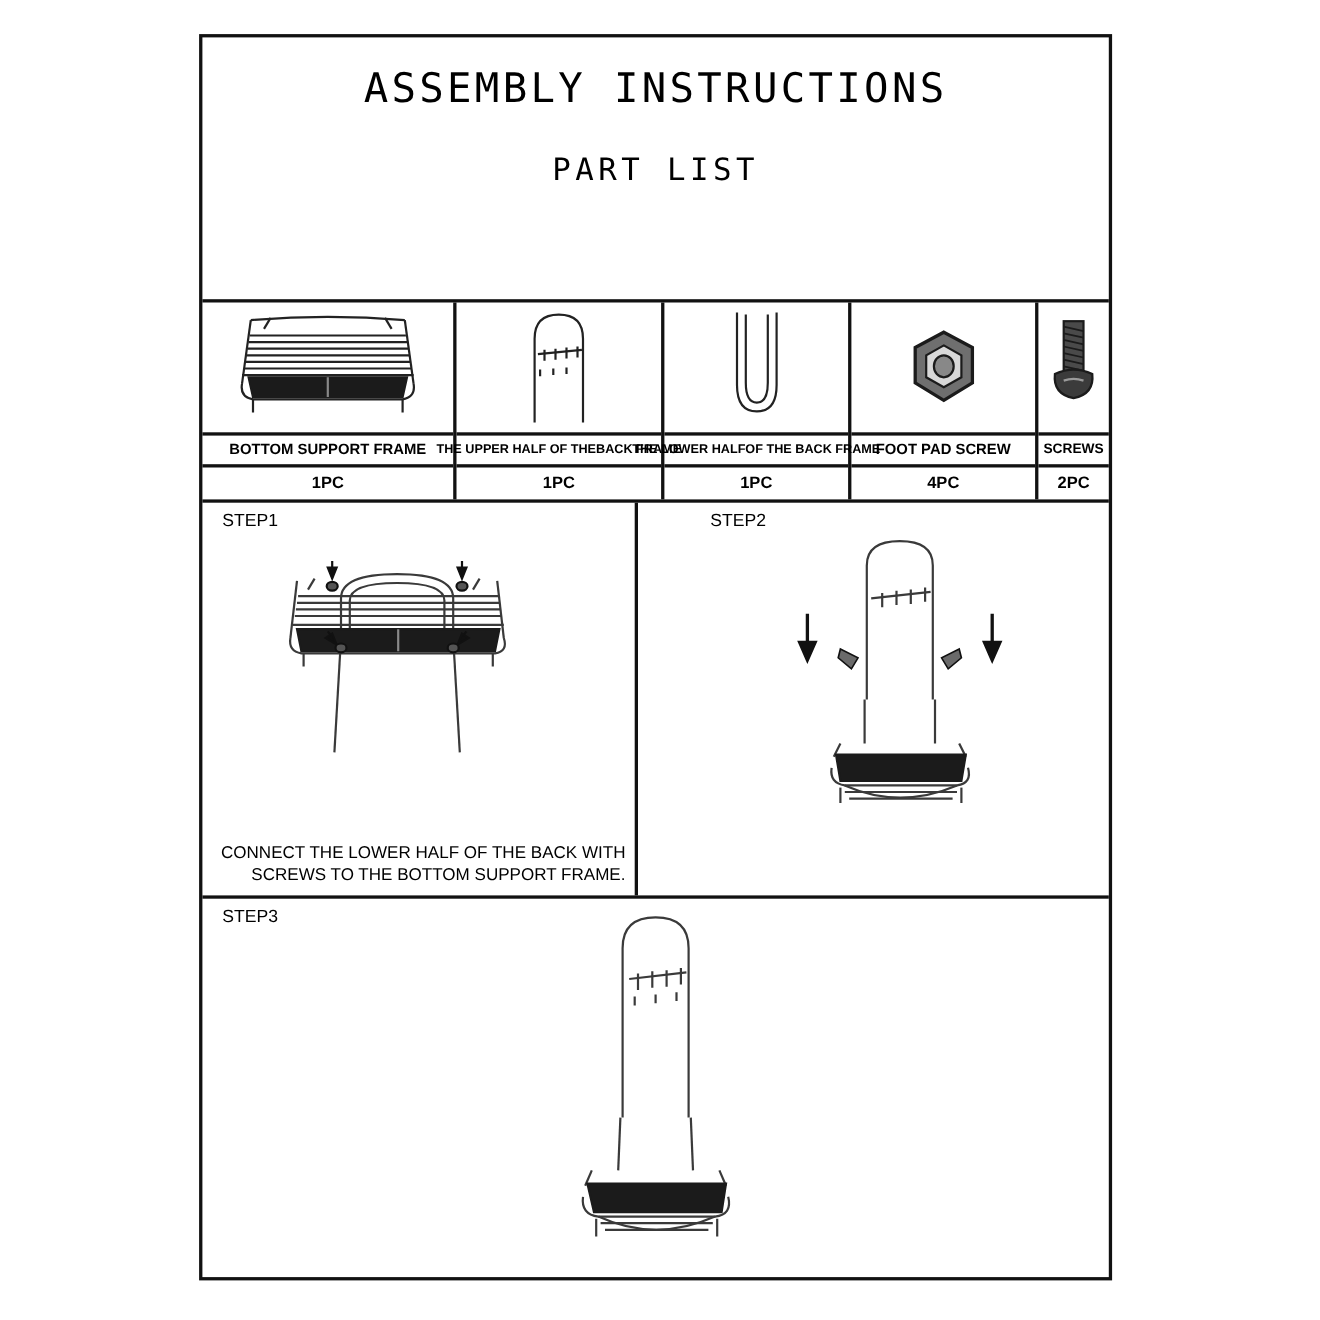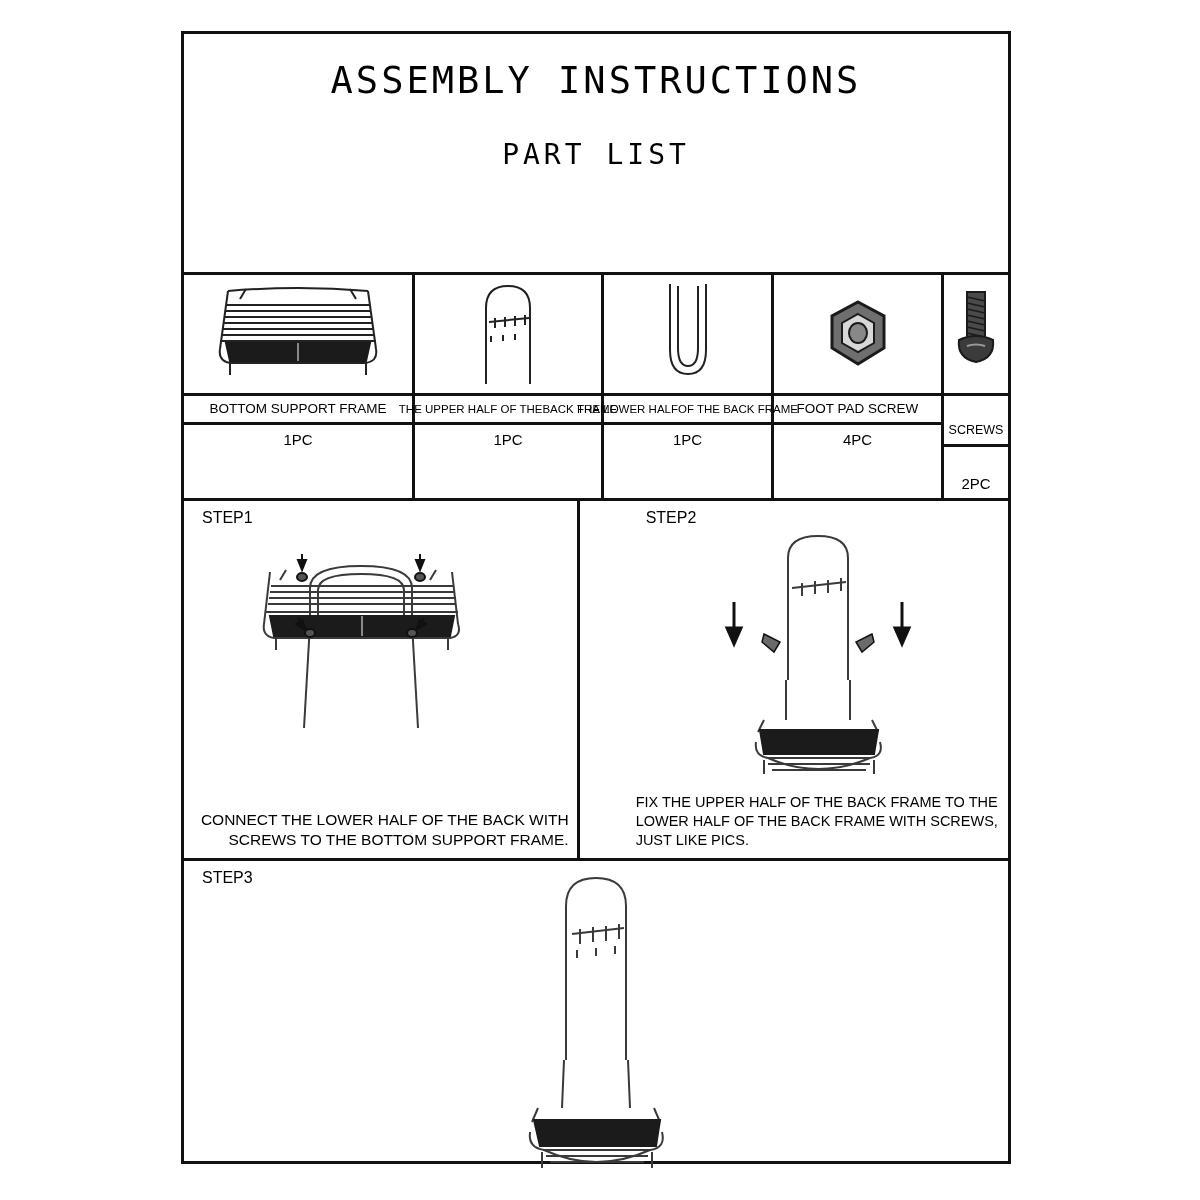--- a/index.html
+++ b/index.html
@@ -53,28 +53,29 @@
     font-size: 28px;
     letter-spacing: 4px;
     margin-top: 36px;
   }
 
   
   .parts {
     display: flex;
     width: 100%;
     box-sizing: border-box;
+    font-weight: bold;
   }
   .part-col {
     border-right: 3px solid #111;
     box-sizing: border-box;
     display: flex;
     flex-direction: column;
   }
-  .part-col:last-child { border-right: none; gap: 22px; }
+  .part-col:last-child { border-right: none; }
 
   .part-img {
     height: 121px;
     display: flex;
     align-items: center;
     justify-content: center;
     border-bottom: 3px solid #111;
     box-sizing: border-box;
     overflow: hidden;
   }
@@ -375,21 +376,20 @@
             <polygon points="66,114 59,98 73,98"></polygon>
             <path d="M234 72 L234 104" stroke-width="3"></path>
             <polygon points="234,114 227,98 241,98"></polygon>
           </g>
           <g stroke="#111" stroke-width="1.5" fill="#6a6a6a">
             <path d="M96 104 L112 112 L106 122 L94 112 Z"></path>
             <path d="M204 104 L188 112 L194 122 L206 112 Z"></path>
           </g>
         </svg>
       </div>
-      <div class="step-caption">FIX THE UPPER HALF OF THE BACK FRAME TO THE LOWER HALF OF THE BACK FRAME WITH SCREWS, JUST LIKE PICS.</div>
     </div>
   </div>
 
   <div class="steps-row3">
     <div class="step-label">STEP3</div>
     <div class="step3-art">
       <svg width="300" height="310" viewBox="0 0 300 310">
         <g fill="none" stroke="#3a3a3a" stroke-width="2">
 
           <path d="M120 190 L120 36 Q120 8 150 8 Q180 8 180 36 L180 190"></path>

